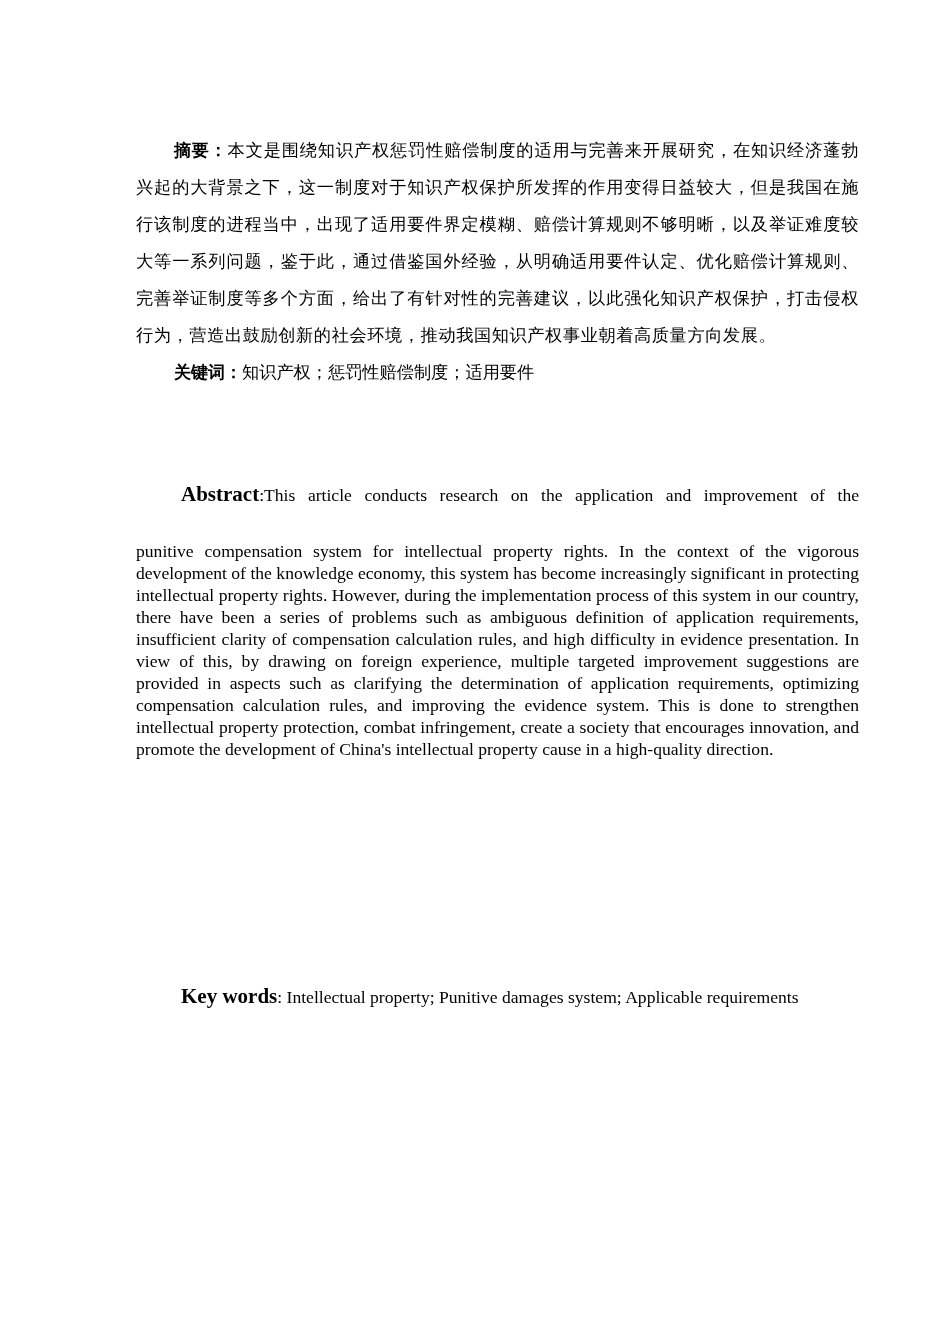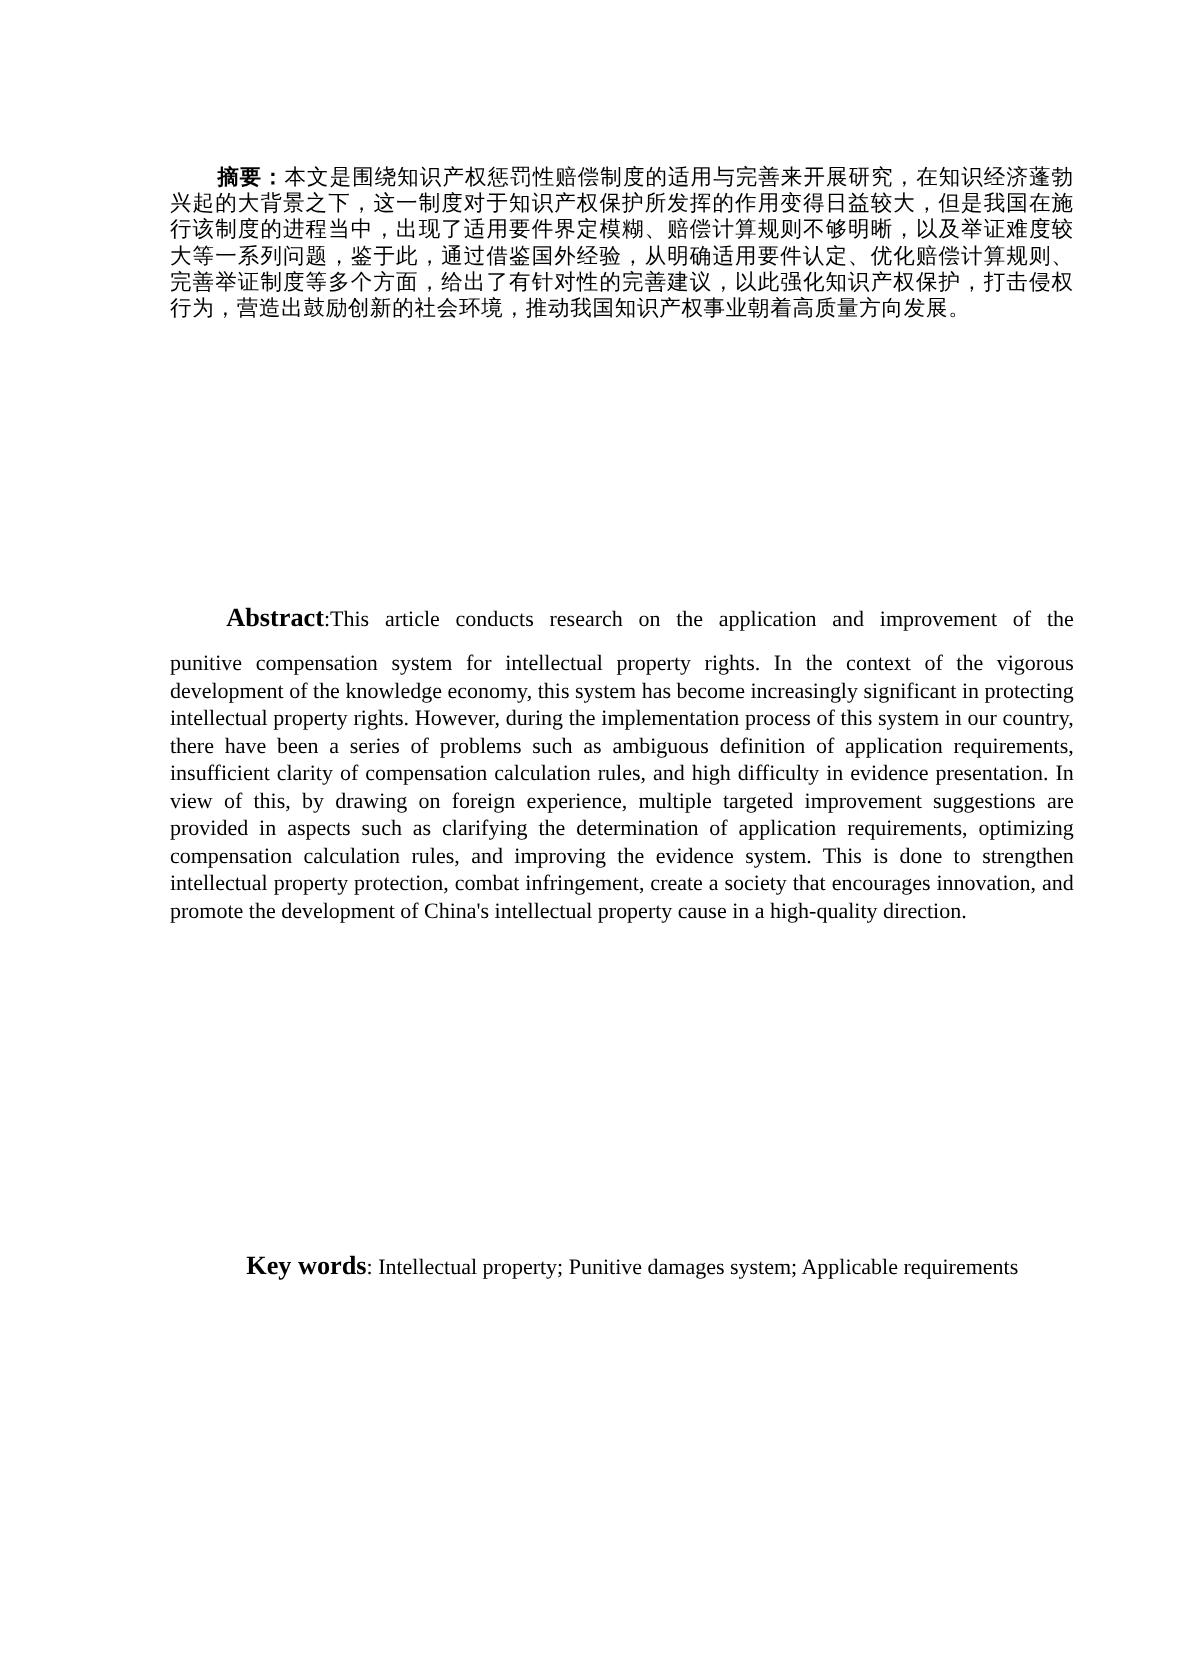--- a/index.html
+++ b/index.html
@@ -1,39 +1,40 @@
 <!DOCTYPE html>
 <html><head>
 <meta charset="utf-8">
 <style>
   html, body { margin: 0; padding: 0; background: #ffffff; }
   body { width: 950px; height: 1344px; position: relative; overflow: hidden; color: #000; }
   .page { position: absolute; left: 136px; top: 132px; width: 723px; }
   .zh-para {
     font-family: "DejaVu Serif", "Liberation Serif", serif;
-    font-size: 17.2px; line-height: 21px; text-align: justify;
+    font-size: 17.2px; line-height: 37px; text-align: justify;
     text-indent: 38px; margin: 0; letter-spacing: 0.6px;
   }
   .zh-label { font-family: "DejaVu Sans", sans-serif; font-weight: bold; font-size: 17px; }
   .zh-kw { font-family: "DejaVu Serif", "Liberation Serif", serif; font-size: 17.2px; line-height: 37px; margin: 0; text-indent: 38px; }
   .en-para {
     font-family: "Liberation Serif", serif; font-size: 17.6px; line-height: 22px;
     text-align: justify; margin: 0; text-indent: 45px;
   }
   .en-label { font-family: "Liberation Serif", serif; font-weight: bold; font-size: 21px; }
   .abstract-block { position: absolute; left: 136px; top: 478px; width: 723px; }
-  .abstract-block .first { line-height: 32px; display:block; margin-bottom: 8px; text-align: justify; text-align-last: justify; }
+  .abstract-block .first { line-height: 32px; display:block; margin-bottom: 29px; text-align: justify; text-align-last: justify; }
   .kw-block { position: absolute; left: 136px; top: 984px; width: 740px; }
-  .en-kw { font-family: "Liberation Serif", serif; font-size: 17.6px; margin: 16px; text-indent: 45px; white-space: nowrap; }
+  .en-kw { font-family: "Liberation Serif", serif; font-size: 17.6px; margin: 0; text-indent: 45px; white-space: nowrap; }
 </style>
 </head>
 <body>
 
 <div class="page">
   <p class="zh-para"><span class="zh-label">摘要</span><span class="zh-label">：</span><span>本文是围绕知识产权惩罚性赔偿制度的适用与完善来开展研究，在知识经济蓬勃兴起的大背景之下，这一制度对于知识产权保护所发挥的作用变得日益较大，但是我国在施行该制度的进程当中，出现了适用要件界定模糊、赔偿计算规则不够明晰，以及举证难度较大等一系列问题，鉴于此，通过借鉴国外经验，从明确适用要件认定、优化赔偿计算规则、完善举证制度等多个方面，给出了有针对性的完善建议，以此强化知识产权保护，打击侵权行为，营造出鼓励创新的社会环境，推动我国知识产权事业朝着高质量方向发展。</span></p>
+  <p class="zh-kw"><span class="zh-label">关键词</span><span class="zh-label">：</span><span>知识产权；惩罚性赔偿制度；适用要件</span></p>
 </div>
 
 <div class="abstract-block">
   <p class="en-para first"><span class="en-label">Abstract</span><span>:</span><span>This article conducts research on the application and improvement of the</span></p>
   <p class="en-para" style="text-indent:0">punitive compensation system for intellectual property rights. In the context of the vigorous development of the knowledge economy, this system has become increasingly significant in protecting intellectual property rights. However, during the implementation process of this system in our country, there have been a series of problems such as ambiguous definition of application requirements, insufficient clarity of compensation calculation rules, and high difficulty in evidence presentation. In view of this, by drawing on foreign experience, multiple targeted improvement suggestions are provided in aspects such as clarifying the determination of application requirements, optimizing compensation calculation rules, and improving the evidence system. This is done to strengthen intellectual property protection, combat infringement, create a society that encourages innovation, and promote the development of China's intellectual property cause in a high-quality direction.</p>
 </div>
 
 <div class="kw-block">
   <p class="en-kw"><span class="en-label">Key words</span><span>: </span><span>Intellectual property; Punitive damages system; Applicable requirements</span></p>
 </div>

